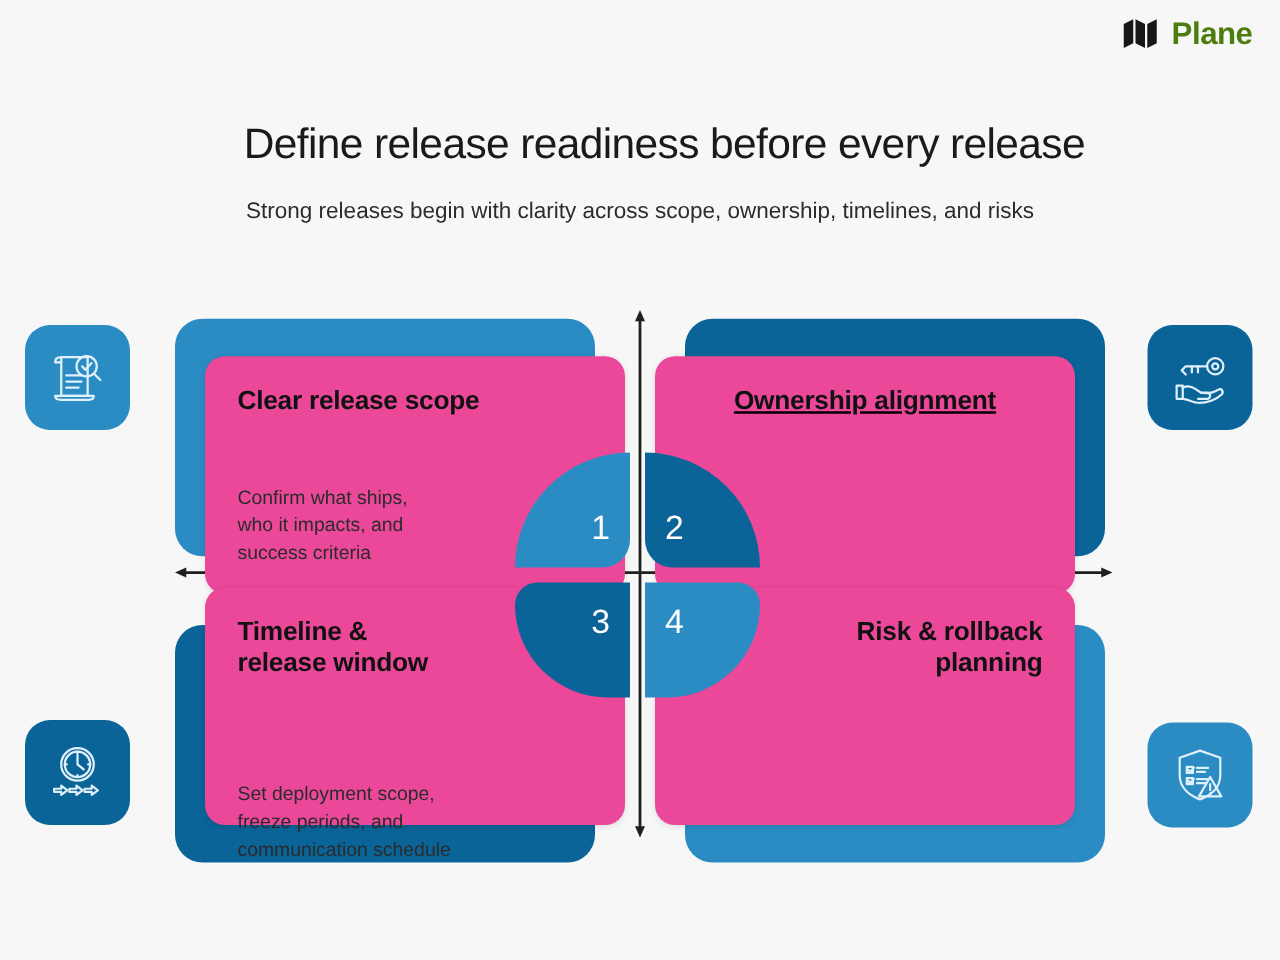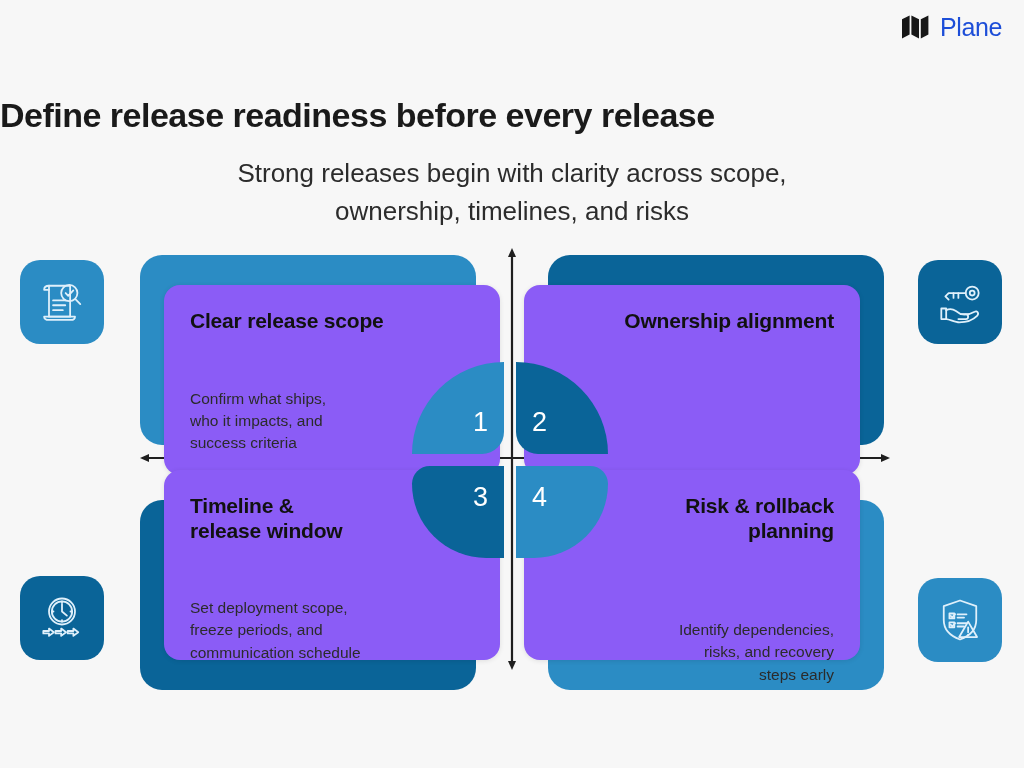--- a/index.html
+++ b/index.html
@@ -21,47 +21,47 @@
     position: absolute;
     top: 14px;
     right: 22px;
     display: flex;
     align-items: center;
     gap: 9px;
   }
   .brand-mark { width: 30px; height: 26px; display: block; }
   .brand-name {
     font-size: 25px;
-    font-weight: 400;
-    color: #1d4ed8;
+    font-weight: 700;
+    color: #4d7c0f;
     letter-spacing: -0.4px;
     line-height: 1;
   }
 
   
   .page-title {
     position: absolute;
     top: 95px;
     left: 0;
     width: 868px;
-    text-align: left;
+    text-align: right;
     font-size: 34px;
-    font-weight: 700;
+    font-weight: 400;
     color: #1a1a1a;
     letter-spacing: -0.5px;
     line-height: 1.2;
   }
   .page-subtitle {
     position: absolute;
     top: 155px;
     left: 50%;
     transform: translateX(-50%);
     width: 640px;
     text-align: center;
-    font-size: 26px;
+    font-size: 18px;
     font-weight: 400;
     color: #2c2c2c;
     line-height: 1.45;
   }
 
   
   .matrix {
     position: absolute;
     left: 0;
     top: 0;
@@ -84,21 +84,21 @@
   .card .backing {
     position: absolute;
     width: 336px;
     height: 190px;
     border-radius: 22px;
   }
   .card .sheet {
     position: absolute;
     width: 336px;
     height: 190px;
-    background: #8b5cf6;
+    background: #ec4899;
     border-radius: 16px;
     box-shadow: 0 1px 5px rgba(0,0,0,0.10);
     box-sizing: border-box;
     padding: 24px 26px 18px 26px;
     display: flex;
     flex-direction: column;
   }
   .card-title {
     font-size: 21px;
     font-weight: 700;
@@ -118,25 +118,25 @@
   }
 
   
   #card-1 { left: 140px; top: 255px; }
   #card-1 .backing { left: 0;   top: 0;   }
   #card-1 .sheet   { left: 24px; top: 30px; }
 
   #card-2 { left: 548px; top: 255px; }
   #card-2 .backing { left: 0;   top: 0;   }
   #card-2 .sheet   { left: -24px; top: 30px; }
-  #card-2 .sheet { text-align: right; }
+  #card-2 .sheet { text-align: center; text-decoration: underline; }
 
   #card-3 { left: 140px; top: 470px; }
   #card-3 .backing { left: 0;   top: 30px; }
-  #card-3 .sheet   { left: 24px; top: 0;   }
+  #card-3 .sheet   { left: 24px; top: 0; gap: 28px;   }
 
   #card-4 { left: 548px; top: 470px; }
   #card-4 .backing { left: 0;   top: 30px; }
   #card-4 .sheet   { left: -24px; top: 0;  }
   #card-4 .sheet { text-align: right; gap: 22px; }
 
   
   .disc {
     position: absolute;
     width: 92px;
@@ -249,23 +249,20 @@
 freeze periods, and
 communication schedule</div>
     </div>
   </div>
 
   <div class="card" id="card-4">
     <div class="backing" style="background: rgb(43, 140, 196);"></div>
     <div class="sheet">
       <div class="card-title">Risk &amp; rollback
 planning</div>
-      <div class="card-desc">Identify dependencies,
-risks, and recovery
-steps early</div>
     </div>
   </div>
 
   <div class="disc" id="disc-1" style="background: rgb(43, 140, 196);">
     <span>1</span>
   </div>
   <div class="disc" id="disc-2" style="background: rgb(10, 100, 152);">
     <span>2</span>
   </div>
   <div class="disc" id="disc-3" style="background: rgb(10, 100, 152);">

